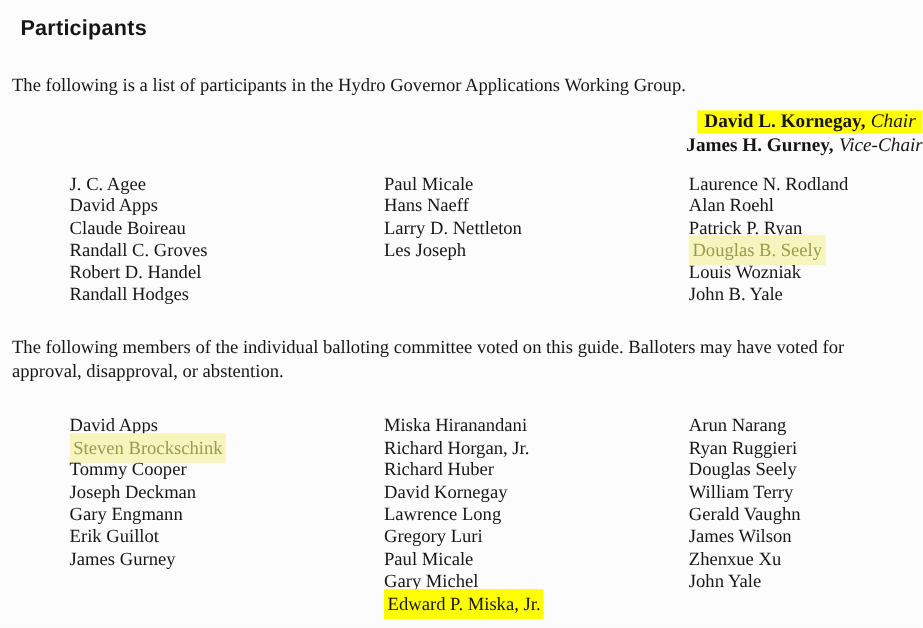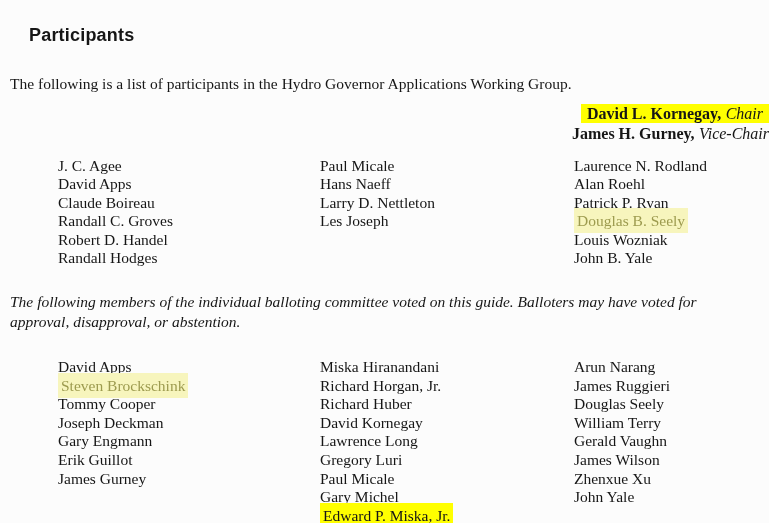--- a/index.html
+++ b/index.html
@@ -18,30 +18,30 @@
     color: var(--text);
     font-family: "Liberation Serif", serif;
     overflow: hidden;
     box-sizing: border-box;
   }
   .doc-title {
     font-family: "Liberation Sans", sans-serif;
     font-size: 18px;
     font-weight: bold;
     letter-spacing: 0.2px;
-    margin: 16px;
+    margin: 4px;
     padding: 9px 0 0 13px;
   }
   .intro {
     font-size: 15.5px;
     line-height: 19.5px;
     margin: 0;
   }
   .intro1 { margin: 28px 0 0 10px; }
-  .intro2 { margin: 24px 0 0 10px; width: 748px; font-style: italic; }
+  .intro2 { margin: 24px 0 0 10px; width: 748px; }
   .officers {
     text-align: right;
     margin-top: 10px;
     font-size: 16px;
     line-height: 20px;
   }
   .officer-line { margin: 0; }
   .officer-name { font-weight: bold; }
   .officer-role { font-style: italic; margin-left: 0.28em; }
   .hl { padding: 4px 3px; }
@@ -120,21 +120,21 @@
         <div class="name-row">Richard Huber</div>
         <div class="name-row">David Kornegay</div>
         <div class="name-row">Lawrence Long</div>
         <div class="name-row">Gregory Luri</div>
         <div class="name-row">Paul Micale</div>
         <div class="name-row">Gary Michel</div>
         <div class="name-row"><span class="hl hl-bright">Edward P. Miska, Jr.</span></div>
       </div>
     <div class="col">
         <div class="name-row">Arun Narang</div>
-        <div class="name-row">James Ruggieri</div>
+        <div class="name-row">Ryan Ruggieri</div>
         <div class="name-row">Douglas Seely</div>
         <div class="name-row">William Terry</div>
         <div class="name-row">Gerald Vaughn</div>
         <div class="name-row">James Wilson</div>
         <div class="name-row">Zhenxue Xu</div>
         <div class="name-row">John Yale</div>
       </div>
   </div>
 
 </div>

